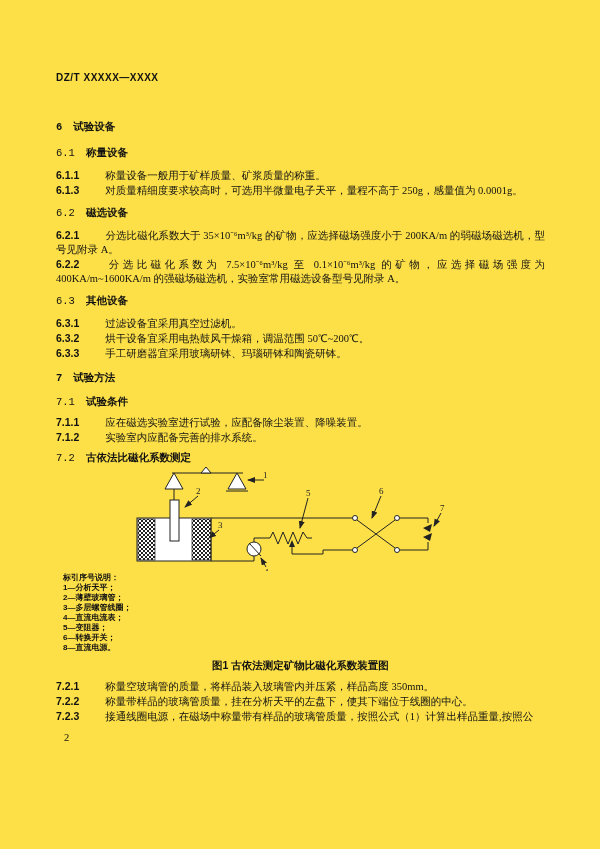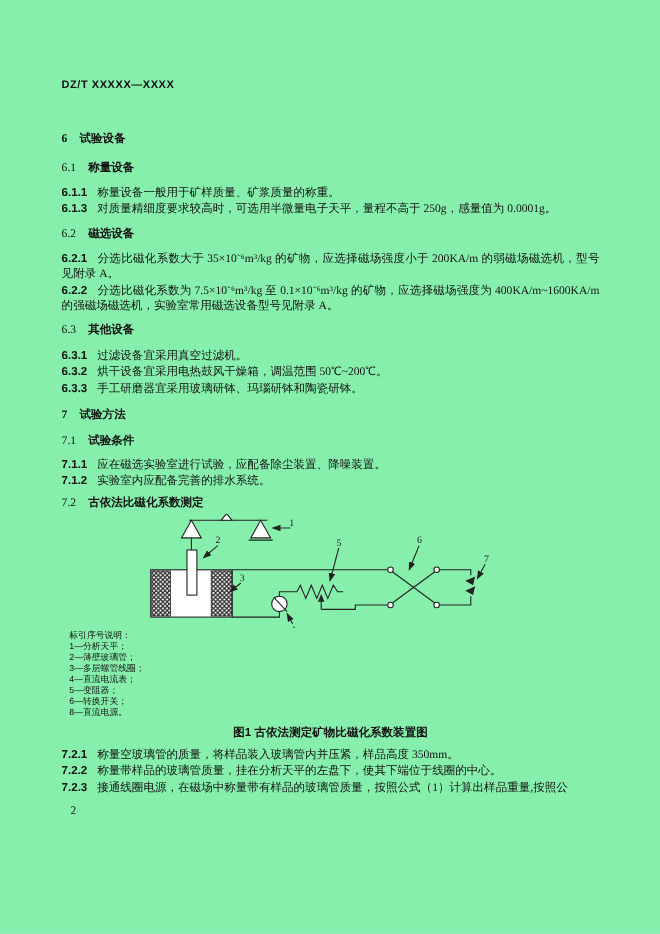--- a/index.html
+++ b/index.html
@@ -1,32 +1,32 @@
 <!DOCTYPE html>
 <html><head>
 <meta charset="utf-8">
 <style>
   html,body{margin:0;padding:0;background:#e8e8e8;}
-  #page{position:relative;width:600px;height:849px;margin:0 auto;background:#86efac;
+  #page{position:relative;width:600px;height:849px;margin:0 auto;background:#fde047;
         font-family:"Liberation Serif",serif;color:#111;overflow:hidden;}
   #doc-code{position:absolute;left:56px;top:72px;font-family:"Liberation Sans",sans-serif;
         font-weight:bold;font-size:10px;letter-spacing:0.5px;}
   #content{position:absolute;left:56px;top:120px;width:489px;}
-  .h1,.h2{font-family:Liberation Serif, serif;font-size:10.5px;line-height:14px;margin:0;}
+  .h1,.h2{font-family:Liberation Mono, monospace;font-size:10.5px;line-height:14px;margin:0;}
   .h1 .hnum,.h1 .htitle{font-weight:bold;}
   .h2 .hnum{font-weight:normal;}
   .h2 .htitle{font-weight:bold;}
   .hnum{margin-right:11px;}
   .clause{font-size:10.5px;line-height:14px;margin:0;text-align:justify;}
-  .clause .num{font-family:"Liberation Sans",sans-serif;font-weight:bold;margin-right:9px;white-space:nowrap;} .mt12{margin-top:12px;} .mt10{margin-top:10px;}
+  .clause .num{font-family:"Liberation Sans",sans-serif;font-weight:bold;margin-right:26px;white-space:nowrap;} .mt12{margin-top:12px;} .mt10{margin-top:10px;}
   .mt8{margin-top:8px;} .mt6{margin-top:6px;}
   #figure{position:relative;margin-left:-56px;width:600px;height:190px;margin-top:2px;}
   #diagram{position:absolute;left:0;top:0;}
   #legend{position:absolute;left:63px;top:106px;font-family:"Liberation Sans",sans-serif;
-        font-weight:normal;font-size:8px;line-height:10px;}
+        font-weight:bold;font-size:8px;line-height:10px;}
   .fig-caption{font-family:"Liberation Sans",sans-serif;font-weight:bold;font-size:10.5px;
         text-align:center;margin:2px 0 0 0;}
   #pageno{font-size:10.5px;margin-top:8px;padding-left:8px;}
   svg line,svg path,svg polyline{stroke:#222;fill:none;stroke-width:1;}
   svg .filled{fill:#222;stroke:none;}
   svg .white{fill:#fff;}
   svg text{font-family:"Liberation Serif",serif;font-size:9px;fill:#222;stroke:none;}
 </style>
 </head>
 <body>

